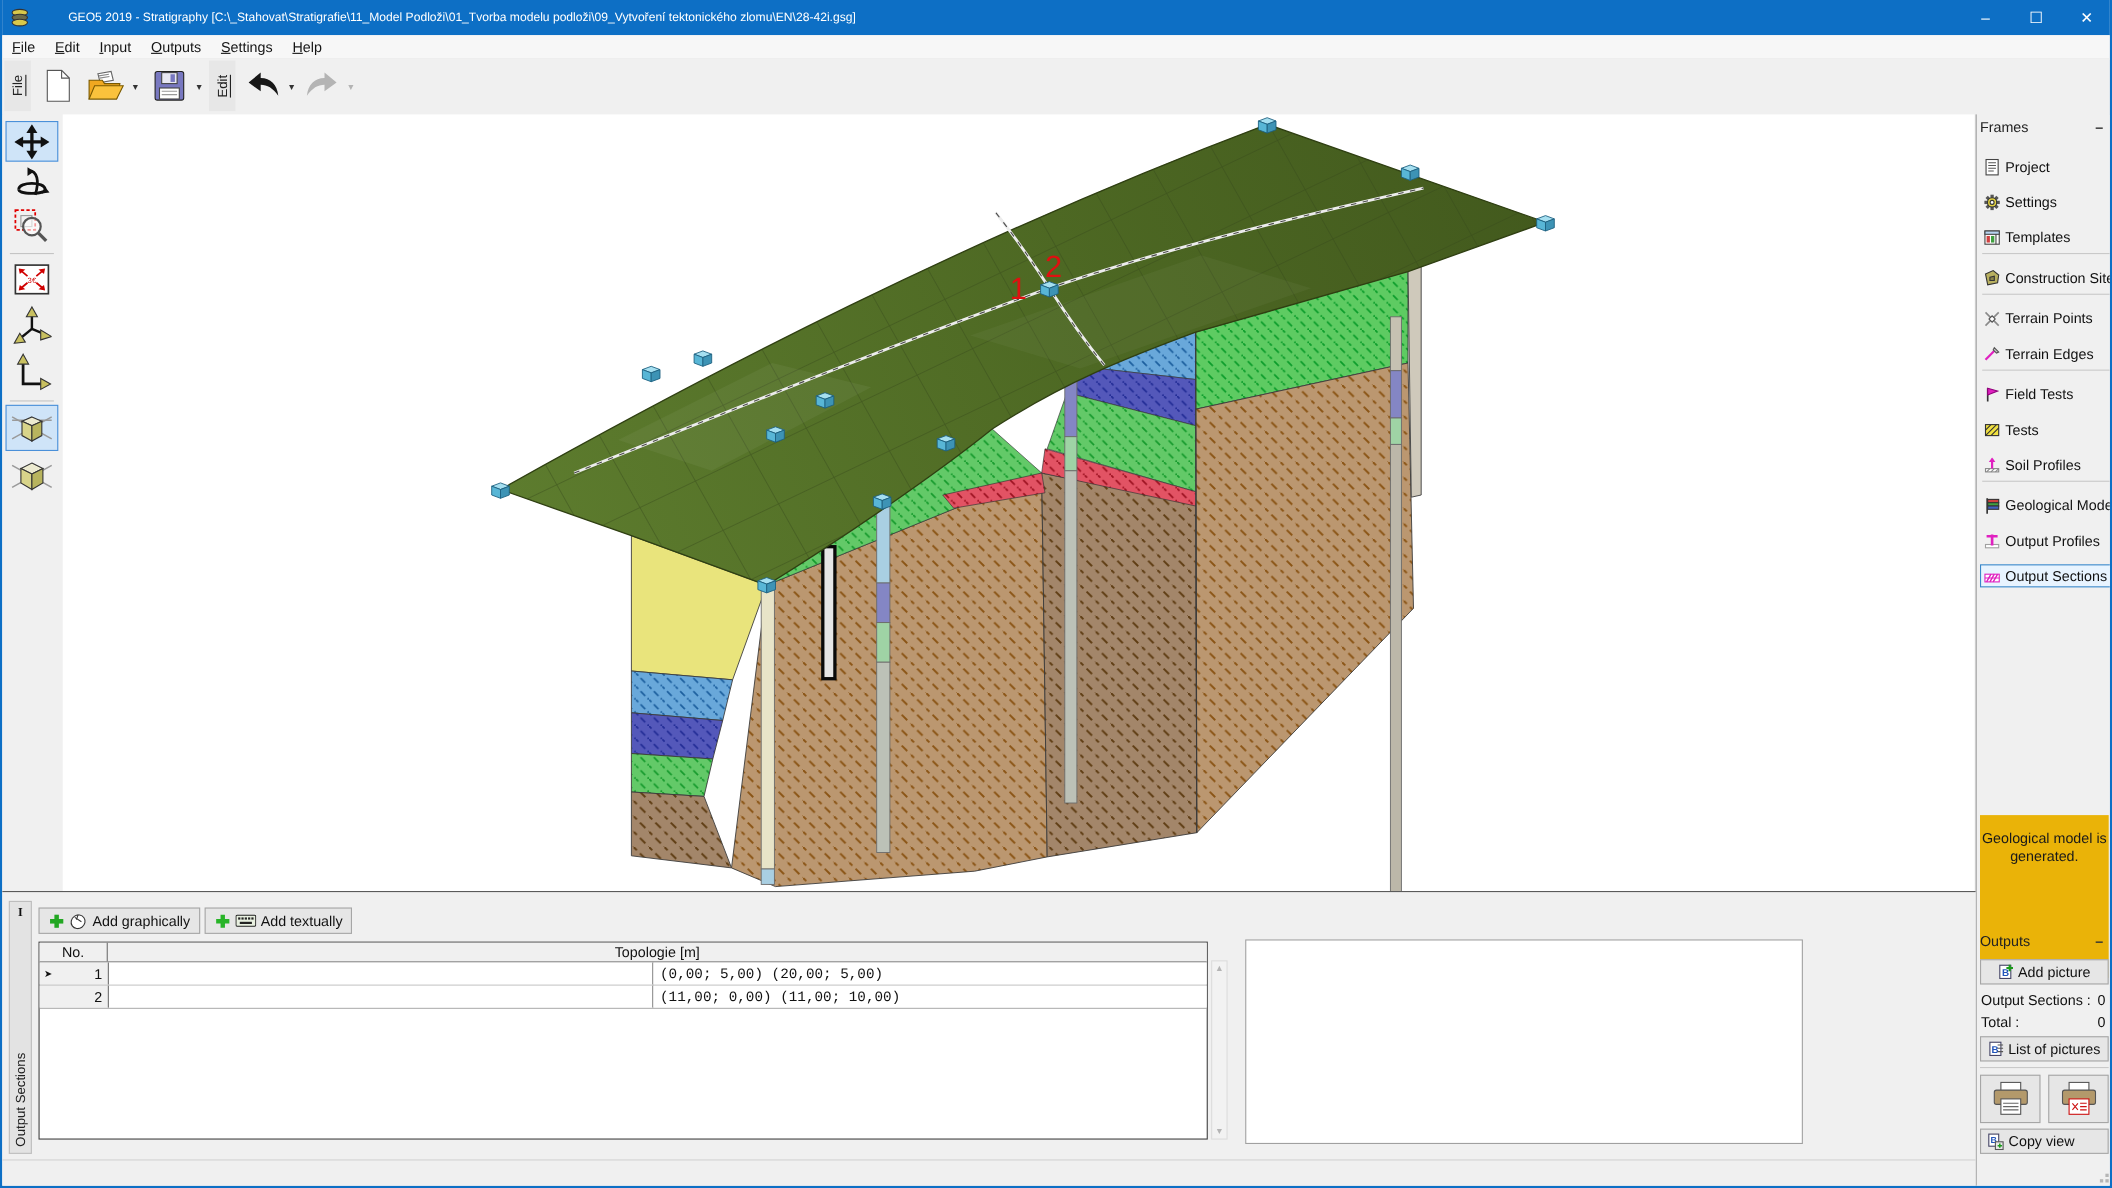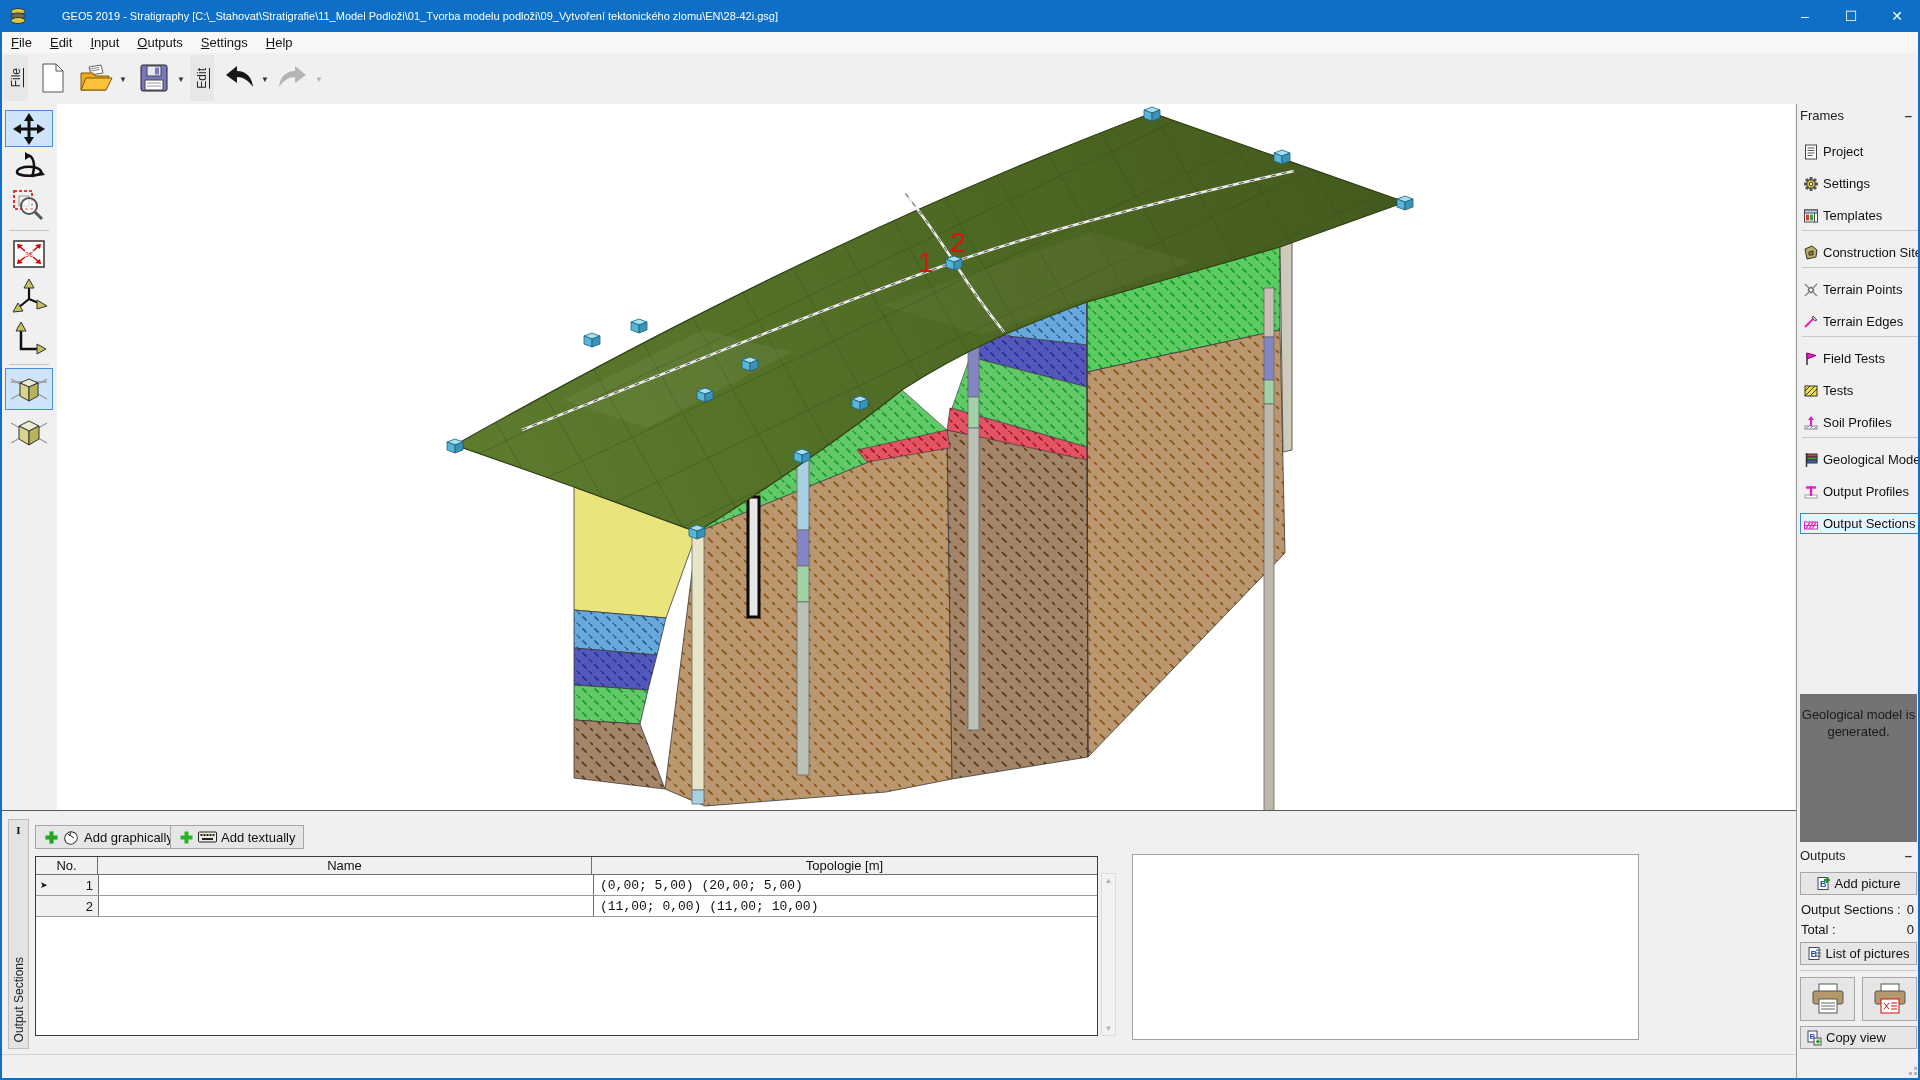--- a/index.html
+++ b/index.html
@@ -489,21 +489,21 @@
       <div class="frame-item sel">
         <svg class="icon16" viewBox="0 0 16 16">
             <rect x="1.5" y="6" width="13" height="7" fill="#fff" stroke="#e020c0"></rect>
             <path d="M3,13 L7,6 M6,13 L10,6 M9,13 L13,6" stroke="#e020c0" stroke-width="1.3"></path>
             <line x1="1.5" y1="9.5" x2="14.5" y2="9.5" stroke="#e020c0"></line>
           </svg>
         <span class="fi-label">Output Sections</span>
       </div>
     </div>
 
-    <div class="msg-box" style="background:#737373;">
+    <div class="msg-box" style="background:#eab308;margin-top:47px;">
       <span>Geological model is generated.</span>
     </div>
 
     <div class="panel-header" style="top:744px;">
       <span>Outputs</span>
       <span class="mini">–</span>
     </div>
 
     <div class="side-btn" style="top:768px;">
       <svg width="14" height="15" viewBox="0 0 14 15">
@@ -573,42 +573,41 @@
           <path d="M7.5,1.5 v12 M1.5,7.5 h12" stroke="#28b428" stroke-width="4"></path>
           <path d="M7.5,1.5 v12 M1.5,7.5 h12" stroke="#1a8a1a" stroke-width="4" fill="none" opacity="0.3"></path>
         </svg>
       <svg width="17" height="15" viewBox="0 0 17 15">
           <ellipse cx="8" cy="8" rx="6.5" ry="6" fill="#fff" stroke="#333" transform="rotate(-35 8 8)"></ellipse>
           <line x1="5" y1="4" x2="11" y2="8" stroke="#333"></line>
           <line x1="8" y1="1.5" x2="6.5" y2="6" stroke="#333"></line>
         </svg>
       <span>Add graphically</span>
     </div>
-    <div class="add-btn" style="left:168px;">
+    <div class="add-btn" style="left:184px;">
       <svg width="15" height="15" viewBox="0 0 15 15">
           <path d="M7.5,1.5 v12 M1.5,7.5 h12" stroke="#28b428" stroke-width="4"></path>
         </svg>
       <svg width="19" height="14" viewBox="0 0 19 14">
           <rect x="0.5" y="2" width="18" height="10" rx="1" fill="#e8f0e0" stroke="#222"></rect>
           <g fill="#222">
             <rect x="2.5" y="4" width="2" height="2"></rect>
             <rect x="5.5" y="4" width="2" height="2"></rect>
             <rect x="8.5" y="4" width="2" height="2"></rect>
             <rect x="11.5" y="4" width="2" height="2"></rect>
             <rect x="14.5" y="4" width="2" height="2"></rect>
             <rect x="4" y="8" width="11" height="2"></rect>
           </g>
         </svg>
       <span>Add textually</span>
     </div>
 
     <div class="tbl">
       <div class="tbl-head">
         <div class="c c-no">No.</div>
-        <div class="c c-name">Name</div>
         <div class="c c-topo">Topologie [m]</div>
       </div>
       <div class="tbl-row">
         <div class="c-no">
             <span class="row-marker">➤</span>
             <span class="no-val">1</span>
           </div>
         <div class="c-name"></div>
         <div class="c-topo">(0,00; 5,00) (20,00; 5,00)</div>
       </div>

